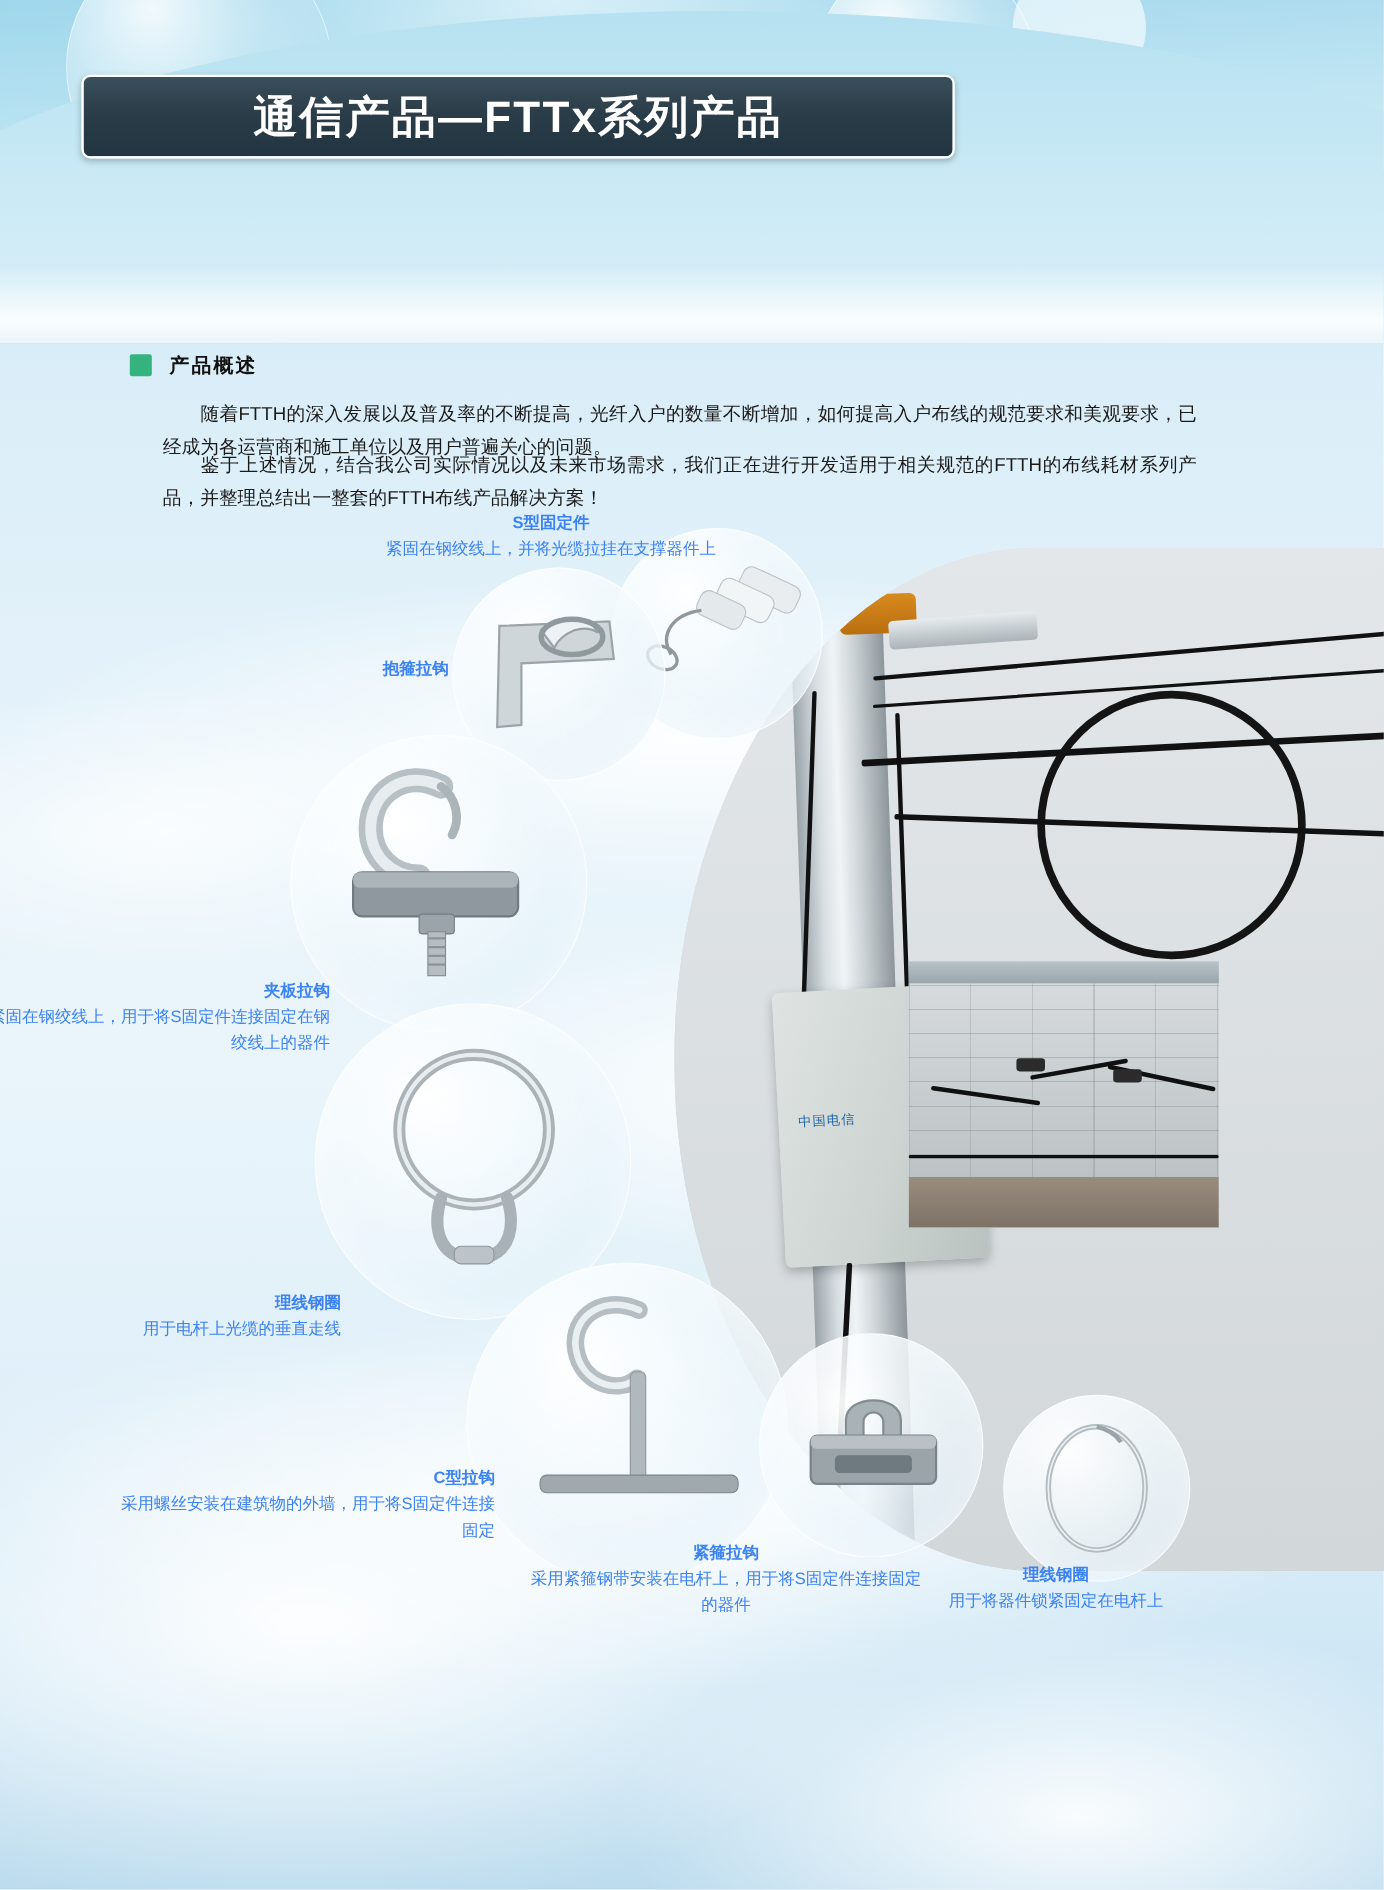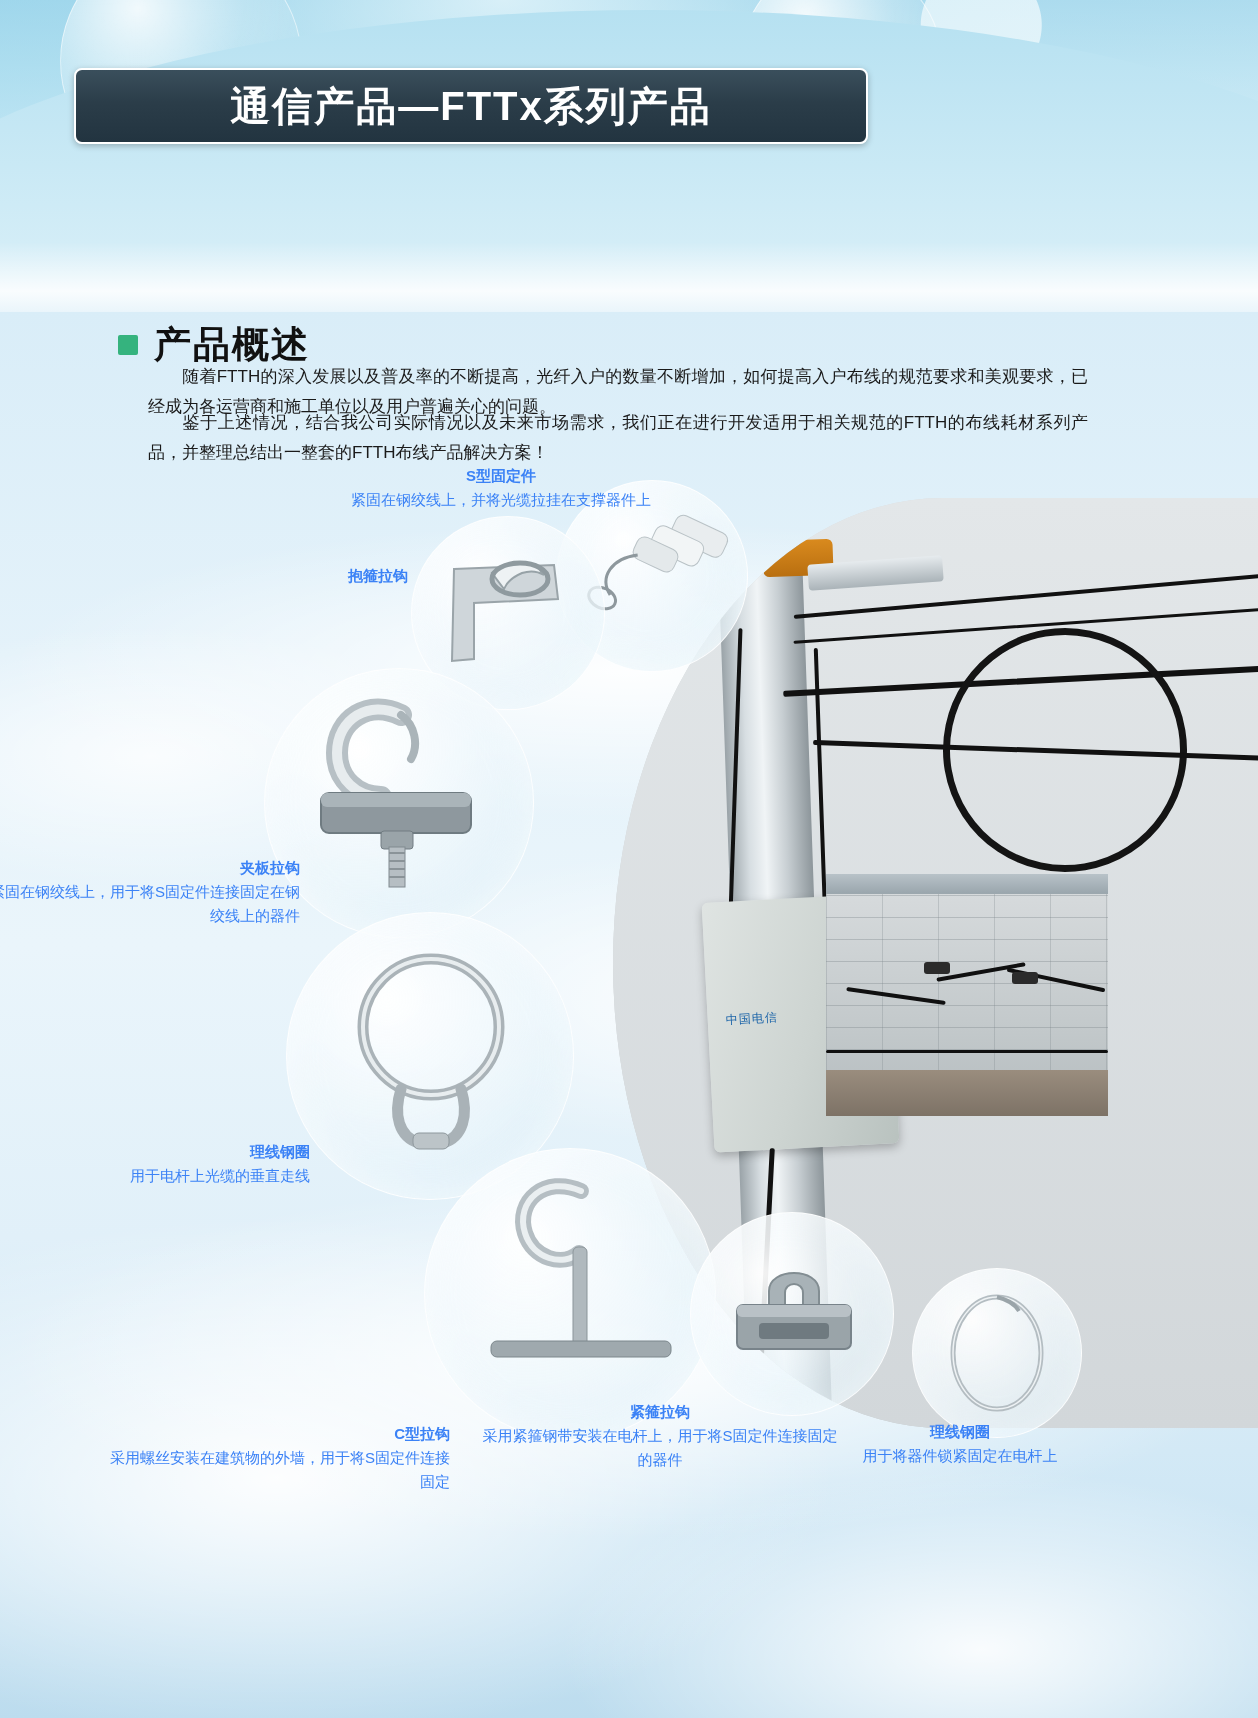--- a/index.html
+++ b/index.html
@@ -108,21 +108,21 @@
   .logo .mark{position:relative;width:150px;height:78px;}
   .logo .brand{
     margin-top:2px;color:#2a2a2a;font-size:17px;letter-spacing:6px;font-weight:bold;
   }
 
   
   .sec{
     position:absolute;left:118px;top:320px;display:flex;align-items:center;gap:16px;
   }
   .sec .sq{width:20px;height:20px;background:#35b37e;border-radius:2px;}
-  .sec .h{font-size:37px;font-weight:bold;color:#111;letter-spacing:2px;}
+  .sec .h{font-size:18px;font-weight:bold;color:#111;letter-spacing:2px;}
 
   
   .para{
     position:absolute;left:148px;width:940px;
     font-size:17px;line-height:30px;color:#1a1a1a;text-align:justify;
   }
   .p1{top:362px;}
   .p2{top:408px;}
   .indent{display:inline-block;width:34px;}
 
@@ -200,21 +200,21 @@
     position:absolute;border-radius:50%;
     background:radial-gradient(circle at 35% 30%, rgba(255,255,255,0.95) 0%, rgba(236,246,251,0.75) 55%, rgba(206,232,244,0.55) 100%);
     border:1px solid rgba(255,255,255,0.9);
     box-shadow:inset 0 0 40px rgba(255,255,255,0.6);
   }
 
   .caption{
     position:absolute;font-size:15px;line-height:24px;color:#3b82f6;
   }
   .caption .name{font-weight:bold;}
-  .cap-right{text-align:right;}
+  .cap-right{text-align:right;margin-top:33px;}
   .cap-center{text-align:center;}
 
   .footer-space{position:absolute;left:0;bottom:0;width:100%;height:70px;}
 </style>
 </head>
 <body>
 
 <div class="page"></div>
 
 <div class="cloudband" style="top:520px;height:300px;"></div>
@@ -375,21 +375,21 @@
 <div class="pcircle" style="left:424px;top:1148px;width:290px;height:290px;">
   <svg width="290" height="290" viewBox="0 0 290 290" style="position:absolute;left:0;top:0;">
     <g transform="translate(56,24)">
       <path d="M100 18 C64 2 34 28 44 60 C52 86 82 94 98 80" fill="none" stroke="#b5bec3" stroke-width="16" stroke-linecap="round"></path>
       <path d="M100 18 C64 2 34 28 44 60 C52 86 82 94 98 80" fill="none" stroke="#eaeff1" stroke-width="6" stroke-linecap="round"></path>
       <rect x="92" y="74" width="14" height="100" rx="5" fill="#b0b9be" stroke="#8b959a"></rect>
       <rect x="10" y="168" width="180" height="16" rx="6" fill="#9fa9ae" stroke="#7c878c"></rect>
     </g>
   </svg>
 </div>
-<div class="caption cap-right" style="left:100px;top:1422px;width:350px;">
+<div class="caption cap-right" style="left:100px;top:1299px;width:350px;">
   <div class="name">C型拉钩</div>
   <div>采用螺丝安装在建筑物的外墙，用于将S固定件连接固定</div>
 </div>
 
 <div class="pcircle" style="left:690px;top:1212px;width:202px;height:202px;">
   <svg width="202" height="202" viewBox="0 0 202 202" style="position:absolute;left:0;top:0;">
     <g transform="translate(34,36)">
       <path d="M44 42 C44 18 94 18 94 42 L94 58 L78 58 L78 44 C78 32 60 32 60 44 L60 58 L44 58 Z" fill="#a8b2b7" stroke="#828d92" stroke-width="2"></path>
       <rect x="12" y="56" width="114" height="44" rx="6" fill="#9aa4a9" stroke="#78838a" stroke-width="2"></rect>
       <rect x="12" y="56" width="114" height="12" rx="5" fill="#b9c1c6"></rect>

